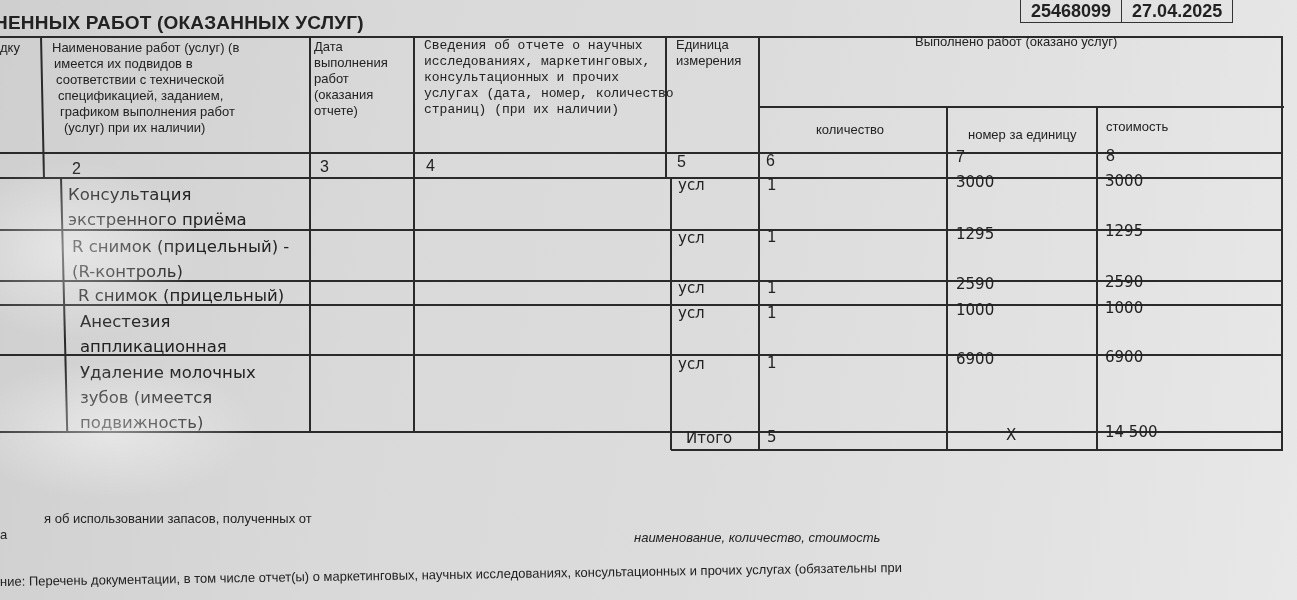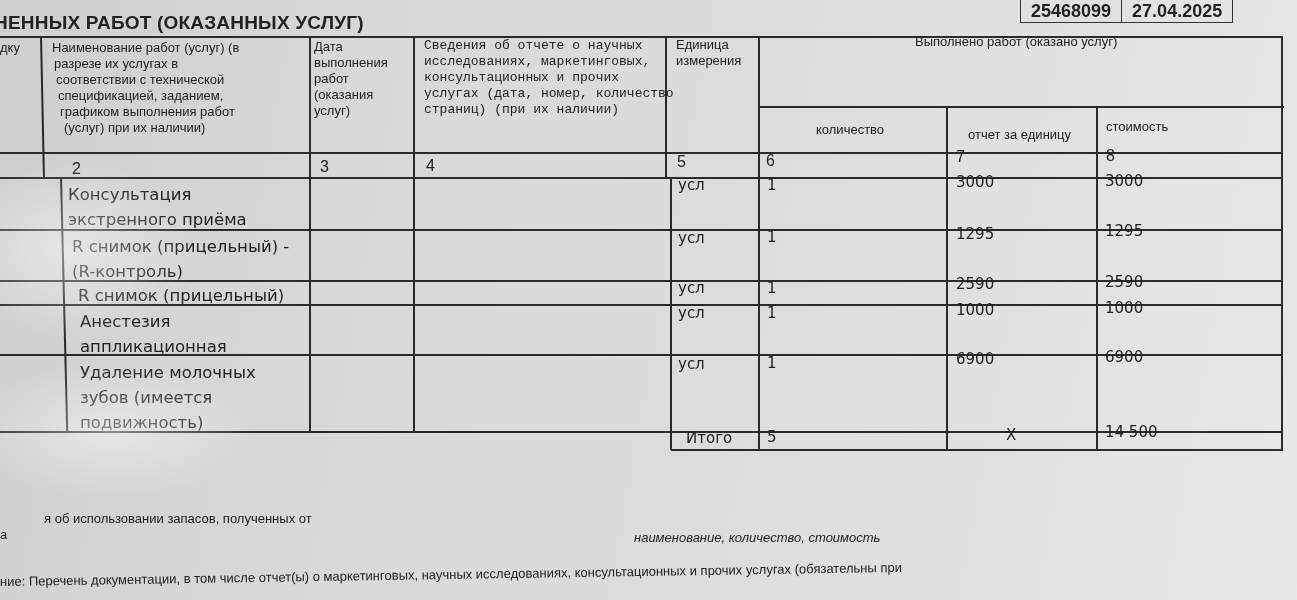--- a/index.html
+++ b/index.html
@@ -64,47 +64,47 @@
   <div class="line v" style="left:670px; top:177px; height:273px;"></div>
   <div class="line v" style="left:758px; top:36px; height:414px;"></div>
   <div class="line v" style="left:946px; top:106px; height:344px;"></div>
   <div class="line v" style="left:1096px; top:106px; height:344px;"></div>
   <div class="line v" style="left:1281px; top:36px; height:414px;"></div>
 </div>
 
 <div class="abs hdr" style="left:0; top:40px;">дку</div>
 <div class="abs hdr" style="left:52px; top:40px; width:255px;">
   <div style="padding-left:0px">Наименование работ (услуг) (в</div>
-  <div style="padding-left:2px">разрезе их услугах в</div>
+  <div style="padding-left:2px">имеется их подвидов в</div>
   <div style="padding-left:4px">соответствии с технической</div>
   <div style="padding-left:6px">спецификацией, заданием,</div>
   <div style="padding-left:8px">графиком выполнения работ</div>
   <div style="padding-left:12px">(услуг) при их наличии)</div>
 </div>
 <div class="abs hdr" style="left:314px; top:39px;">
   <div>Дата</div>
   <div>выполнения</div>
   <div>работ</div>
   <div>(оказания</div>
-  <div>услуг)</div>
+  <div>отчете)</div>
 </div>
 <div class="abs hdr" style="left:424px; top:38px;font-family:Liberation Mono, monospace;">
   <div>Сведения об отчете о научных</div>
   <div>исследованиях, маркетинговых,</div>
   <div>консультационных и прочих</div>
   <div>услугах (дата, номер, количество</div>
   <div>страниц) (при их наличии)</div>
 </div>
 <div class="abs hdr" style="left:676px; top:37px;">
   <div>Единица</div>
   <div>измерения</div>
 </div>
 <div class="abs hdr" style="left:915px; top:34px;">Выполнено работ (оказано услуг)</div>
 <div class="abs hdr" style="left:816px; top:122px;">количество</div>
-<div class="abs hdr" style="left:968px; top:127px;">отчет за единицу</div>
+<div class="abs hdr" style="left:968px; top:127px;">номер за единицу</div>
 <div class="abs hdr" style="left:1106px; top:119px;">стоимость</div>
 
 <div class="abs num" style="left:72px; top:160px;">2</div>
 <div class="abs num" style="left:320px; top:158px;">3</div>
 <div class="abs num" style="left:426px; top:157px;">4</div>
 <div class="abs num" style="left:677px; top:153px;">5</div>
 <div class="abs num" style="left:766px; top:152px;">6</div>
 <div class="abs num" style="left:956px; top:148px;">7</div>
 <div class="abs num" style="left:1106px; top:147px;">8</div>
 

